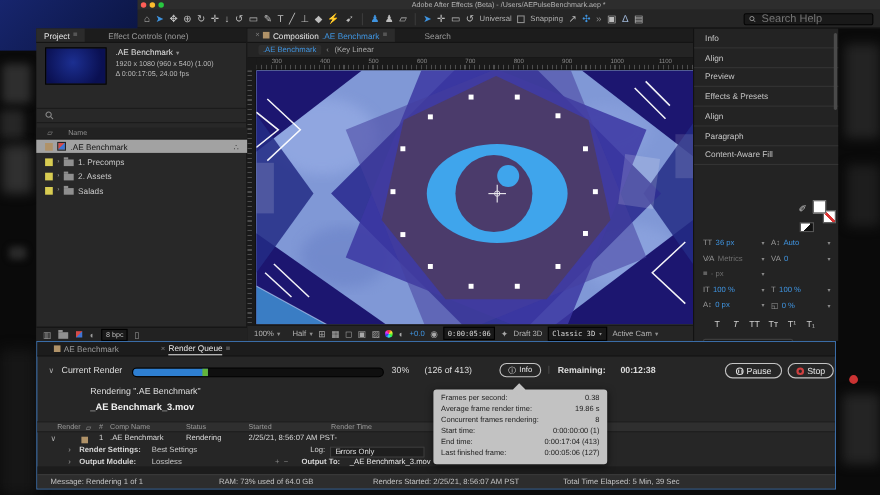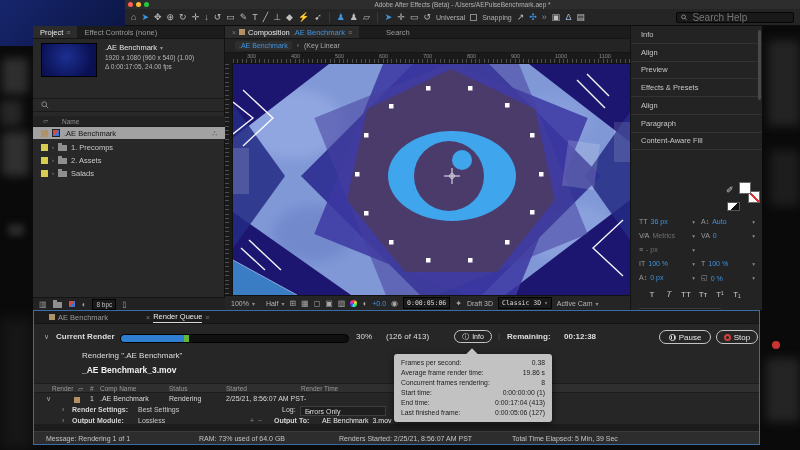--- a/index.html
+++ b/index.html
@@ -90,21 +90,21 @@
   .chdd{color:#8a8a8a;font-size:5.5px;margin-left:auto;}
   .fauxbtn{font-size:8px;color:#cfcfcf;width:14px;text-align:center;}
   .swatch-fill{position:absolute;width:12px;height:12px;background:#fff;border:1px solid #666;}
   .swatch-stroke{position:absolute;width:12px;height:12px;background:
       linear-gradient(45deg,#fff 42%,#d33 42%,#d33 58%,#fff 58%);border:1px solid #666;}
   .sbscroll{position:absolute;right:1px;top:4px;width:3px;height:70px;background:#4a4a4a;border-radius:2px;}
   
   .rq{left:33px;top:310px;width:727px;height:135px;background:#262626;border:1px solid #3a6ca6;}
   .rq .tabrow{height:13px;}
   .rq-underline{border-bottom:1px solid #d8d8d8;padding-bottom:1px;}
-  .curlab{font-size:8px;font-weight:bold;color:#ececec;}
+  .curlab{font-size:8px;font-weight:normal;color:#ececec;}
   .ptrack{position:absolute;left:86px;top:23px;width:229px;height:9px;background:#0f0f0f;border:1px solid #000;
           border-radius:5px;overflow:hidden;}
   .pfill{height:100%;background:#2e7fd2;position:relative;}
   .pfill::after{content:"";position:absolute;right:0;top:0;width:5px;height:100%;background:#63b53a;}
   .pill{position:absolute;border:1px solid #c4c4c4;border-radius:8px;display:flex;align-items:center;
         justify-content:center;gap:3px;color:#e8e8e8;background:transparent;}
   .pauseico{width:7px;height:7px;border:1px solid #ddd;border-radius:50%;position:relative;flex:none;}
   .pauseico::before{content:"";position:absolute;left:1.5px;top:1.5px;width:1px;height:3px;border-left:1px solid #ddd;border-right:1px solid #ddd;padding-left:1px;}
   .stopico{width:7px;height:7px;border:2px solid #cf4040;border-radius:50%;flex:none;}
   .rqtxt{position:absolute;font-size:8px;color:#dedede;}
@@ -192,21 +192,21 @@
       <input placeholder="Search Help" style="">
     </span>
   </div>
 
   <div class="abs panel projpanel">
     <div class="tabrow">
       <span class="tab active">
         <span>Project</span>
         <span class="menu-ico">≡</span>
       </span>
-      <span class="tab" style="">Effect Controls (none)</span>
+      <span class="tab" style="margin-left:14px;">Effect Controls (none)</span>
     </div>
     <div class="abs thumb"></div>
     <div class="abs pinfo">
       <div class="nm dd" style="display:inline-block;"><span>.AE Benchmark</span></div>
       <div>1920 x 1080  (960 x 540) (1.00)</div>
       <div>Δ 0:00:17:05, 24.00 fps</div>
     </div>
     <div class="abs srow">
       <svg width="8" height="8" viewBox="0 0 10 10">
         <circle cx="4" cy="4" r="3" fill="none" stroke="#8a8a8a" stroke-width="1.2"></circle>

